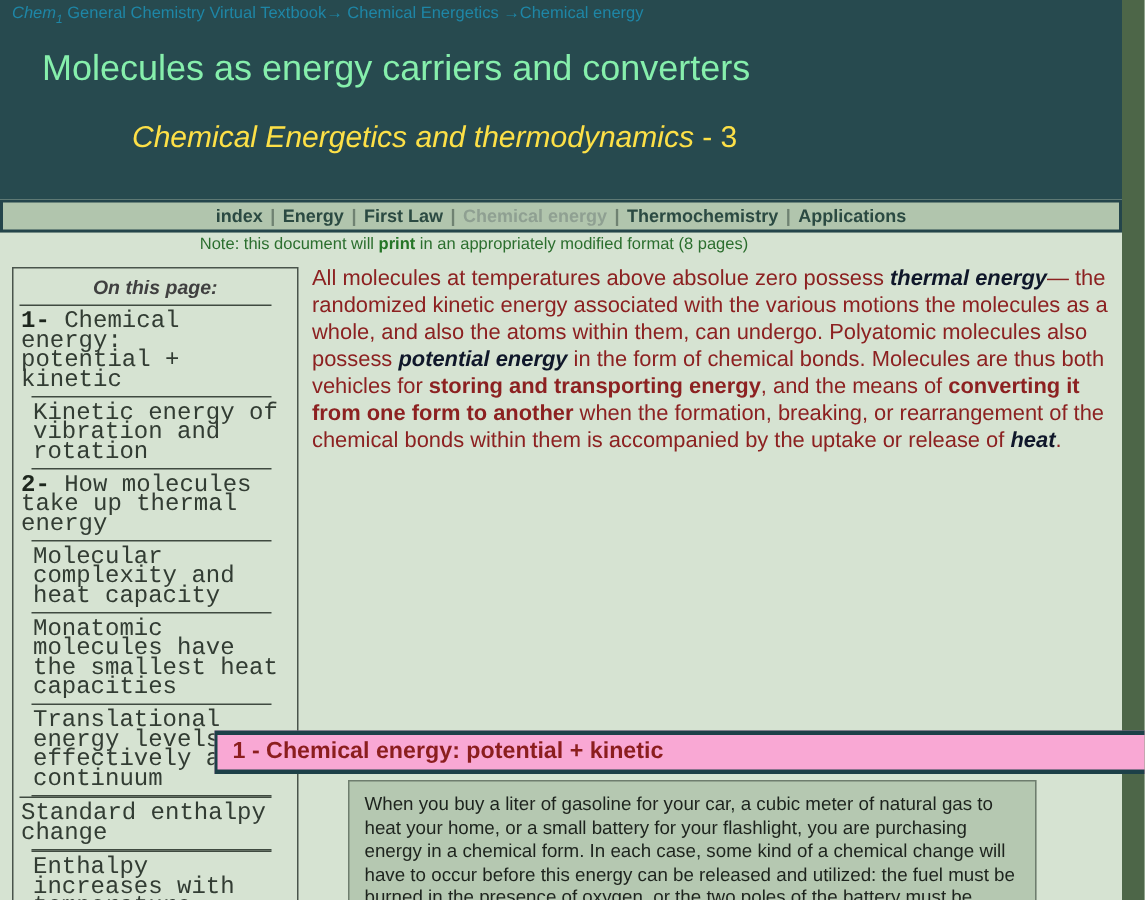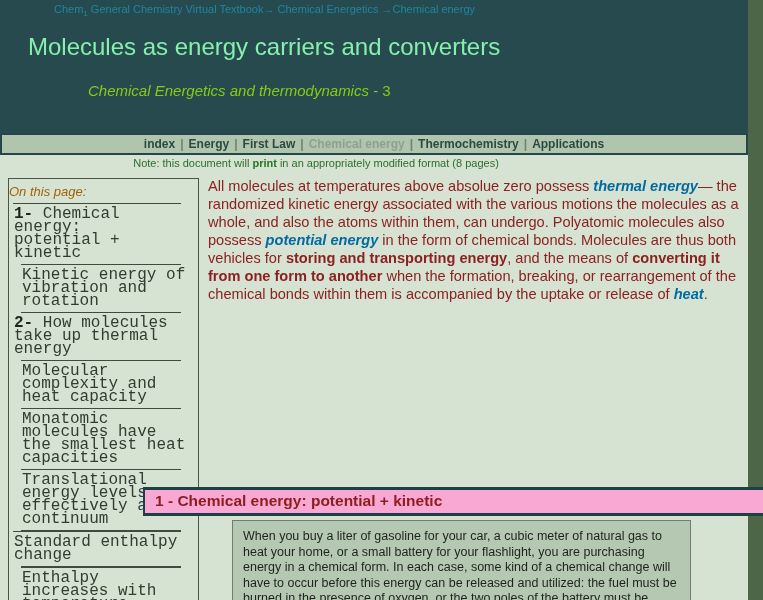--- a/index.html
+++ b/index.html
@@ -6,24 +6,24 @@
   body{
     width:763px;height:600px;overflow:hidden;position:relative;
     background:#4d6648;
     font-family:"Liberation Sans", sans-serif;
   }
   .page{position:absolute;left:0;top:0;width:748px;height:600px;background:#d6e3d2;}
 
   
   .header{position:absolute;left:0;top:0;width:748px;height:133px;background:#274a4f;}
   .breadcrumb{padding:3px 0 0 8px;font-size:11px;color:#1e86a6;}
-  .breadcrumb .brand{margin-left:46px;}
+  .breadcrumb .brand{font-style:italic;}
   .breadcrumb sub{font-size:8px;}
   .page-title{margin:15px 0 0 28px;font-size:24px;font-weight:normal;color:#86efac;}
-  .page-subtitle{margin:21px 0 0 88px;font-size:15px;color:#84cc16;}
+  .page-subtitle{margin:21px 0 0 88px;font-size:20px;color:#fde047;}
   .page-subtitle .it{font-style:italic;}
 
   
   .navbar{
     position:absolute;left:0;top:133px;width:748px;height:22px;box-sizing:border-box;
     background:#b1c5ad;border:2px solid #24454b;
     text-align:center;font-size:12px;font-weight:bold;color:#2b4a42;line-height:18px;
   }
   .nav-item{margin:0 4px;cursor:pointer;}
   .nav-item.current{color:#8fa092;cursor:default;}
@@ -35,38 +35,38 @@
     text-align:center;font-size:11px;color:#2b6e2e;line-height:16px;
   }
   .note b{color:#257527;}
 
   
   .sidebar{
     position:absolute;left:8px;top:178px;width:191px;box-sizing:border-box;
     border:1px solid #49544b;background:#d6e3d2;padding-bottom:4px;
   }
   .sidebar-heading{
-    font-size:13px;font-weight:normal;font-style:italic;
-    color:#a16207;padding:5px 0 4px 0;
+    text-align:center;font-size:13px;font-weight:bold;font-style:italic;
+    color:#404040;padding:5px 0 4px 0;
   }
   .side-line{border:0;border-top:1px solid #3f4a40;height:0;margin:0 17px 0 4px;}
   .side-line.indent{margin-left:12px;}
   .side-item{
     font-size:16px;line-height:13px;color:#323c33;
     padding:4px 8px 4px 5px;cursor:pointer;white-space:pre-line;font-family:Liberation Mono, monospace;
   }
   .side-item.indent{padding-left:13px;}
   .side-item b{color:#1d261d;}
 
   
   .intro{
     position:absolute;left:208px;top:177px;width:540px;
     font-size:14.6px;line-height:18px;color:#8c2121;
   }
-  .seg-green{color:#0369a1;font-weight:bold;font-style:italic;}
+  .seg-green{color:#0f172a;font-weight:bold;font-style:italic;}
   .seg-bold{font-weight:bold;}
 
   
   .section-heading{
     position:absolute;left:143px;top:487px;width:680px;box-sizing:border-box;
     background:#f9a8d4;border:2px solid #1d4048;border-top-width:3px;border-bottom-width:3px;
     font-size:15.5px;font-weight:bold;color:#8b1e1e;
     padding:2px 0 3px 10px;
   }
 

